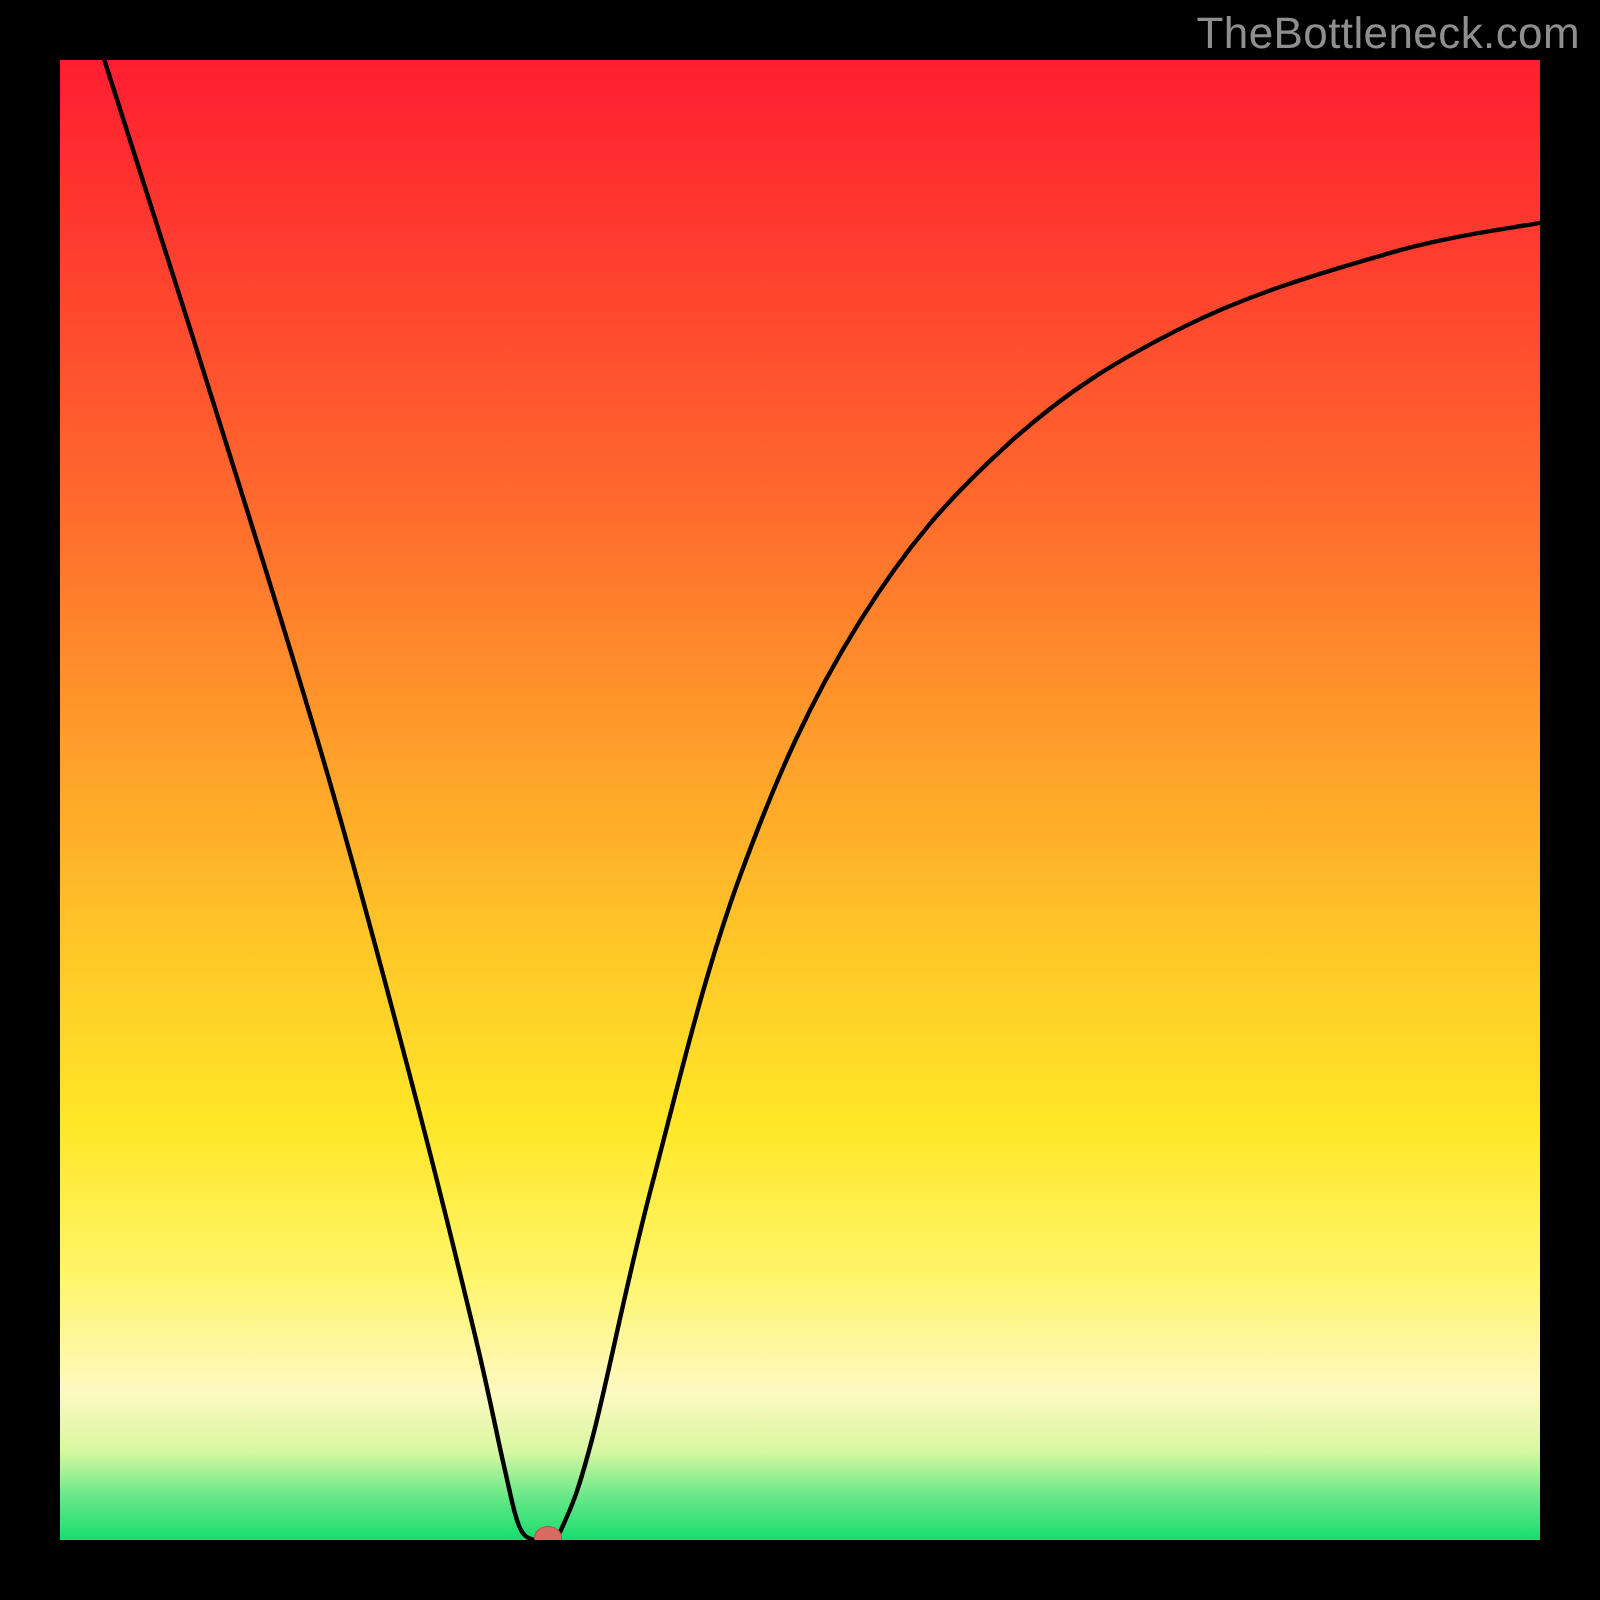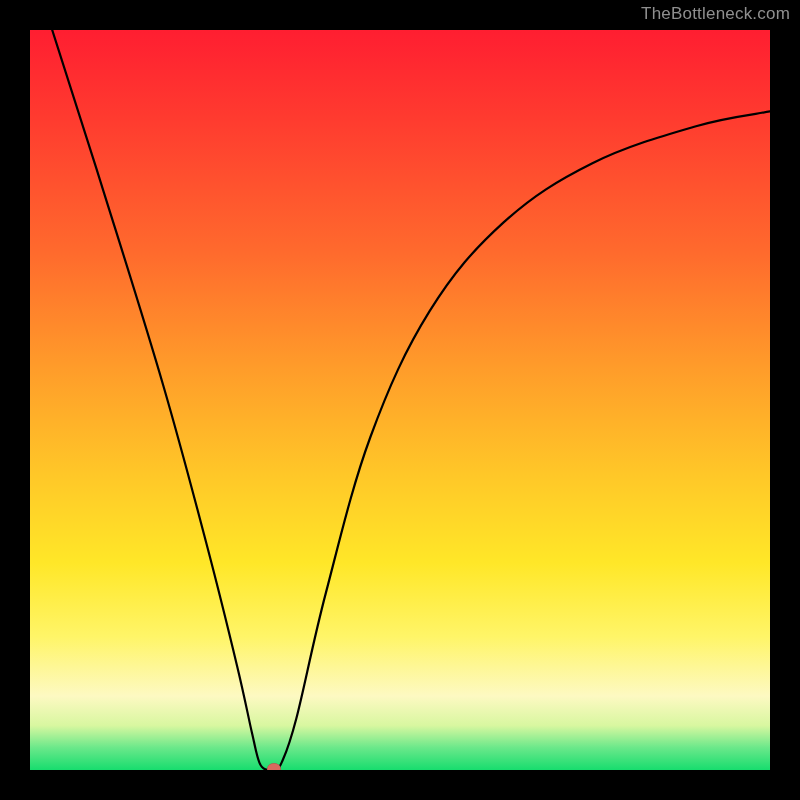--- a/index.html
+++ b/index.html
@@ -42,21 +42,21 @@
         #d8f7a0 94%,
         #6ae88a 97%,
         #17dd6e 100%
       );
   }
   .watermark {
     position: absolute;
     top: 4px;
     right: 10px;
     color: #8f8f8f;
-    font-size: 17px;
+    font-size: 22px;
     letter-spacing: 0.2px;
     font-weight: 500;
     user-select: none;
   }
   svg.curve {
     position: absolute;
     inset: 0;
   }
   .marker {
     position: absolute;

